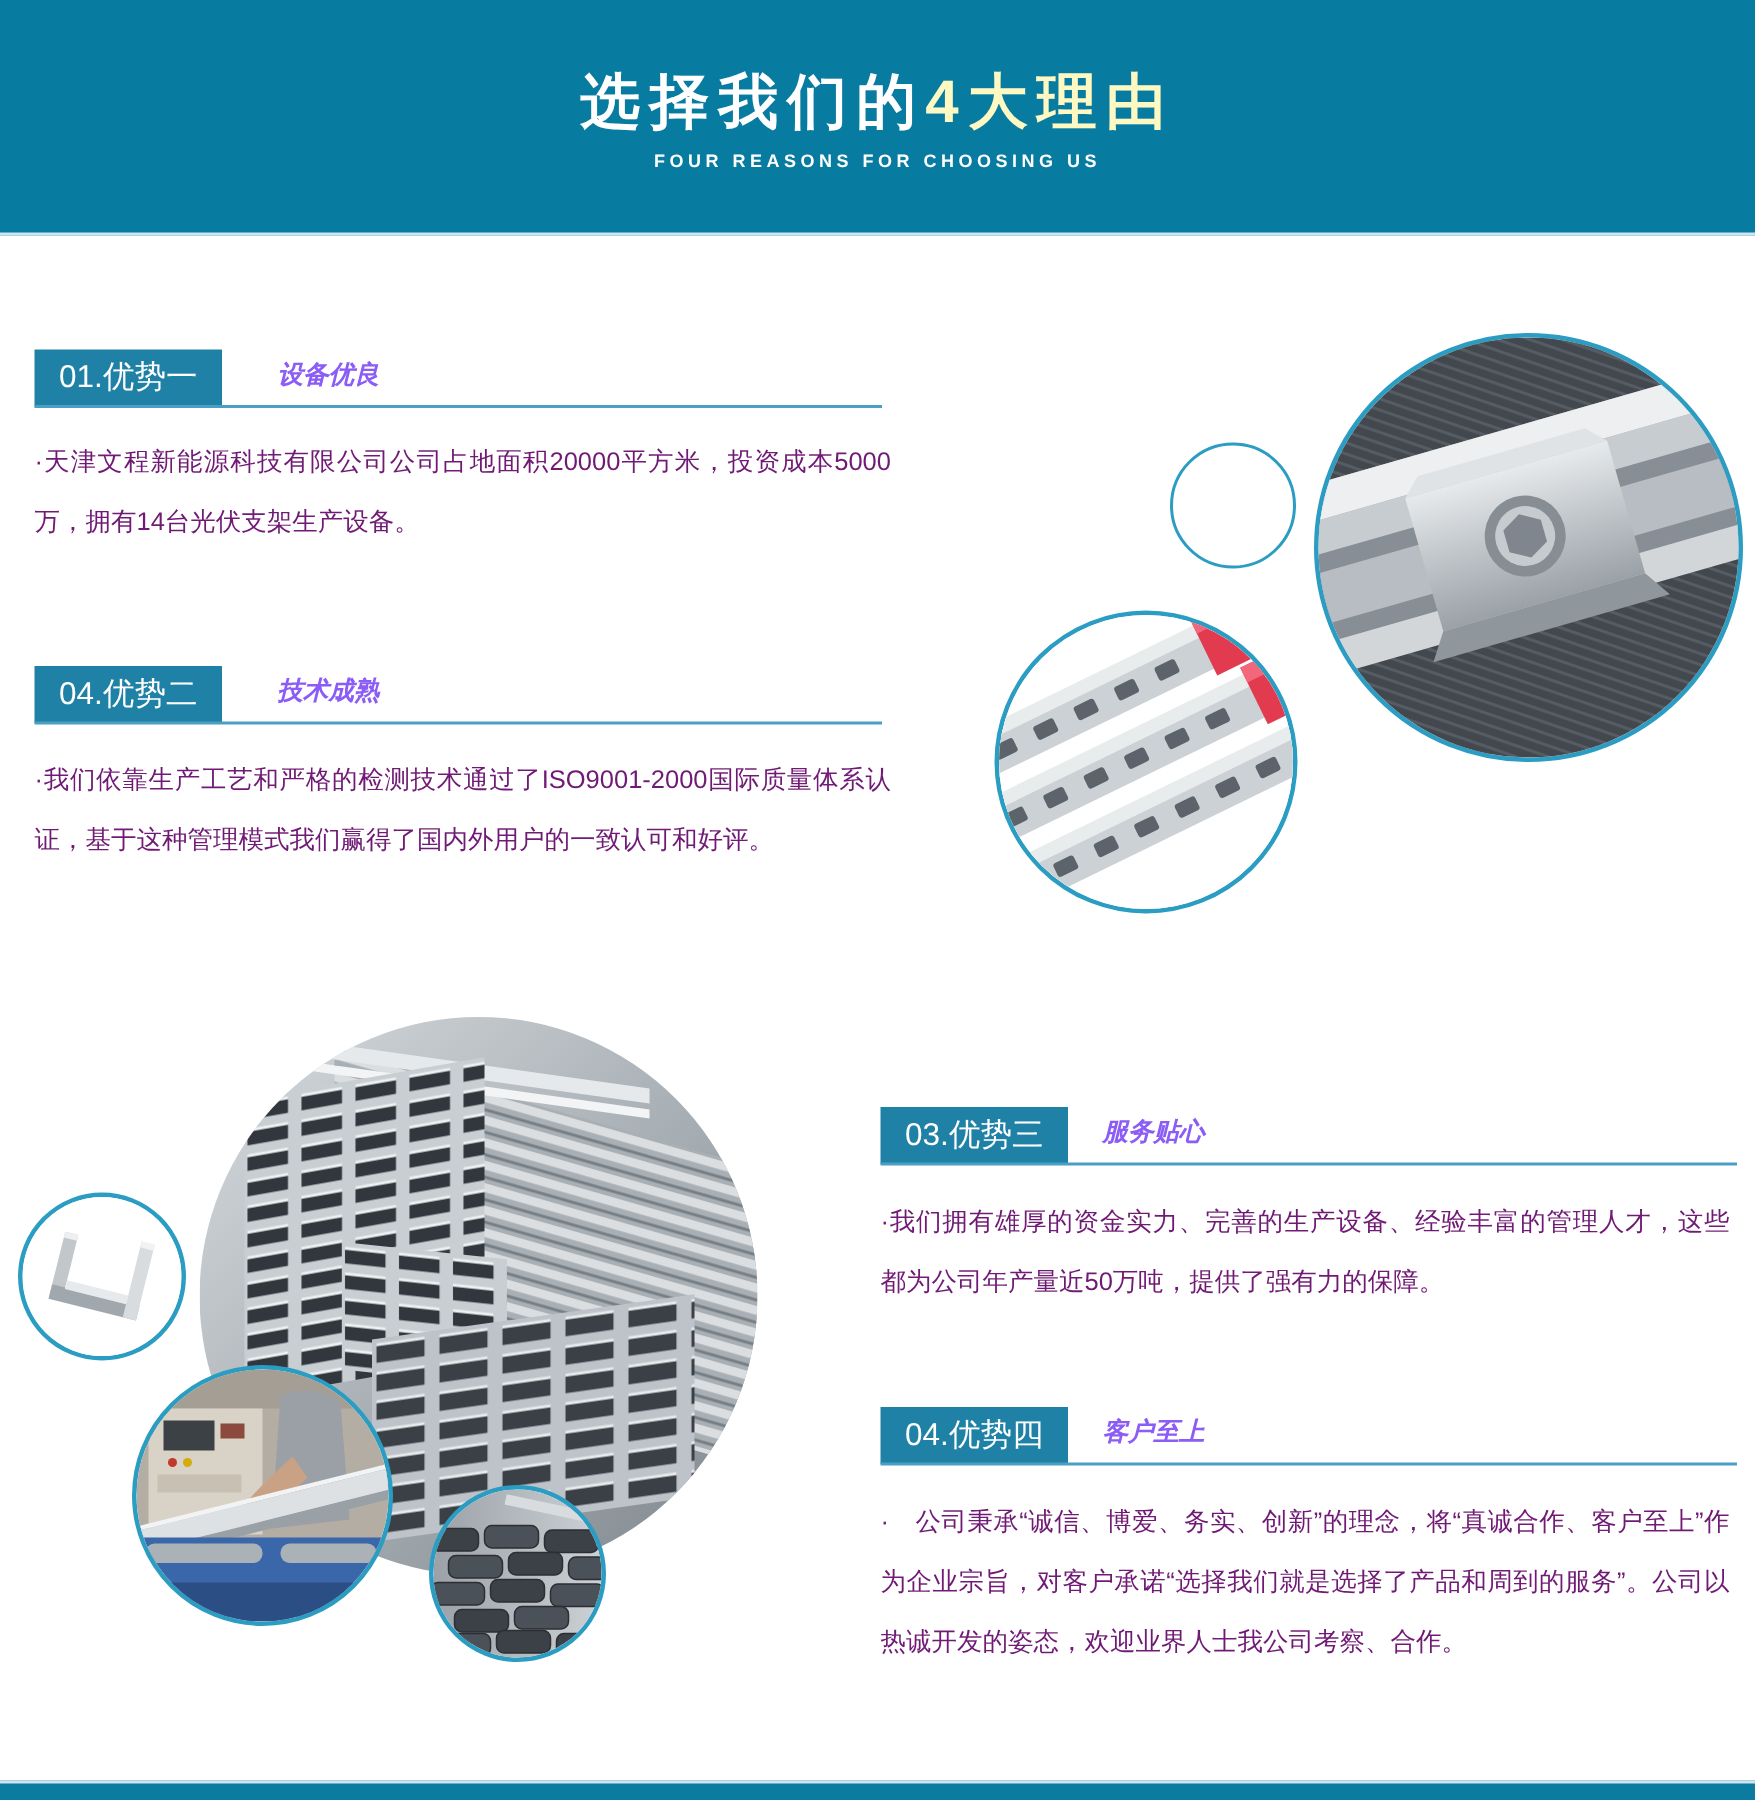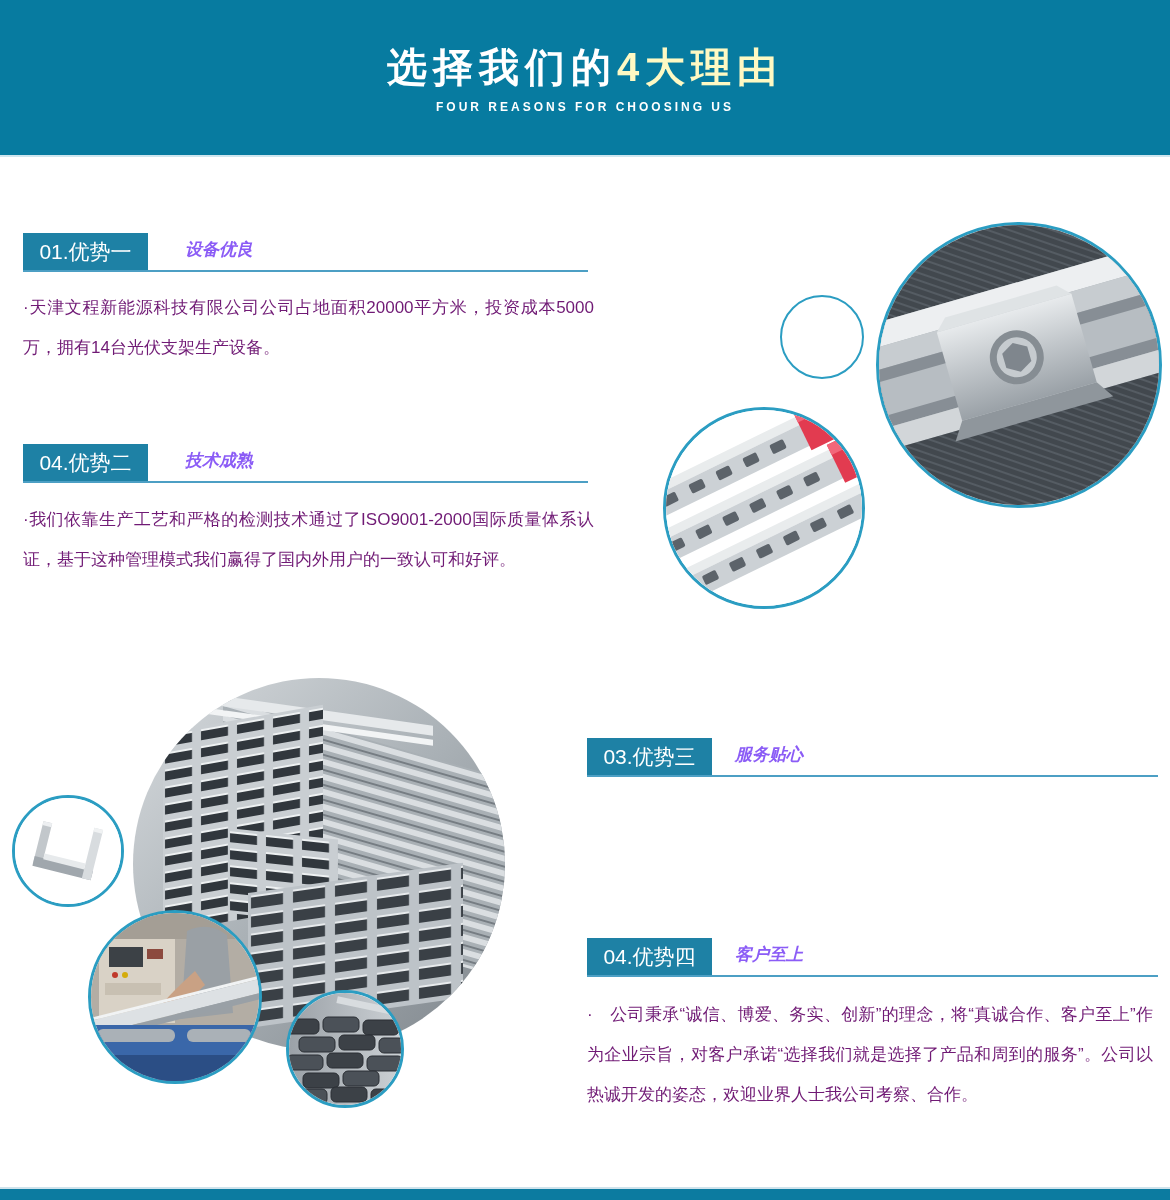--- a/index.html
+++ b/index.html
@@ -43,20 +43,21 @@
   <div class="body-text col-left" style="top:288px;">·天津文程新能源科技有限公司公司占地面积20000平方米，投资成本5000万，拥有14台光伏支架生产设备。</div>
 
   <div class="badge" style="left:23px;top:444px;">04.优势二</div>
   <div class="sec-title" style="left:185px;top:449px;">技术成熟</div>
   <div class="rule" style="left:23px;top:481px;width:565px;"></div>
   <div class="body-text col-left" style="top:500px;">·我们依靠生产工艺和严格的检测技术通过了ISO9001-2000国际质量体系认证，基于这种管理模式我们赢得了国内外用户的一致认可和好评。</div>
 
   <div class="badge" style="left:587px;top:738px;">03.优势三</div>
   <div class="sec-title" style="left:735px;top:743px;">服务贴心</div>
   <div class="rule" style="left:587px;top:775px;width:571px;"></div>
+  <div class="body-text col-right" style="top:795px;">·我们拥有雄厚的资金实力、完善的生产设备、经验丰富的管理人才，这些都为公司年产量近50万吨，提供了强有力的保障。</div>
 
   <div class="badge" style="left:587px;top:938px;">04.优势四</div>
   <div class="sec-title" style="left:735px;top:943px;">客户至上</div>
   <div class="rule" style="left:587px;top:975px;width:571px;"></div>
   <div class="body-text col-right" style="top:995px;">·　公司秉承“诚信、博爱、务实、创新”的理念，将“真诚合作、客户至上”作为企业宗旨，对客户承诺“选择我们就是选择了产品和周到的服务”。公司以热诚开发的姿态，欢迎业界人士我公司考察、合作。</div>
 
   <div class="circle" style="left:133px;top:678px;width:372px;height:372px;">
     <svg viewBox="0 0 372 372" width="372" height="372">
       <defs>
         <linearGradient id="bgStacks" x1="0" y1="0" x2="1" y2="1">

